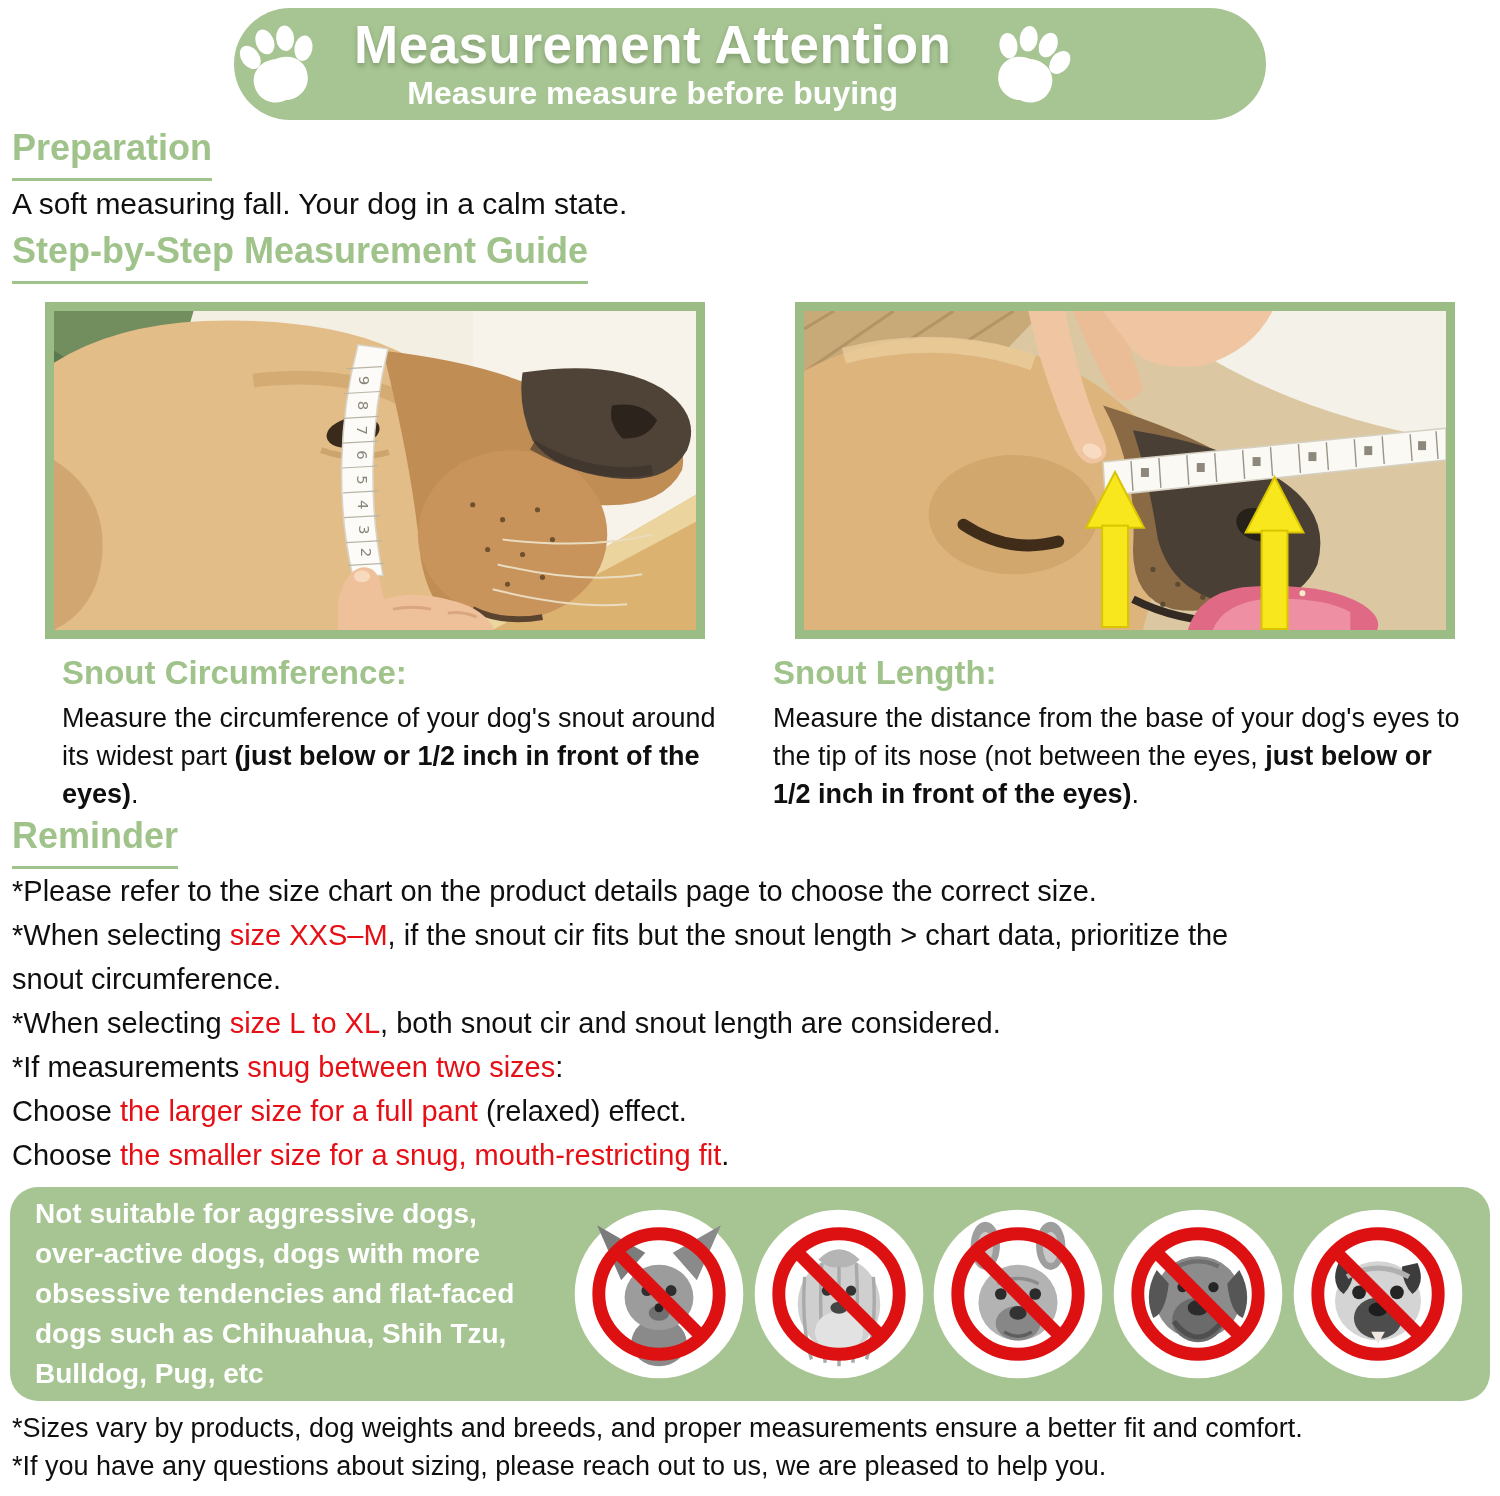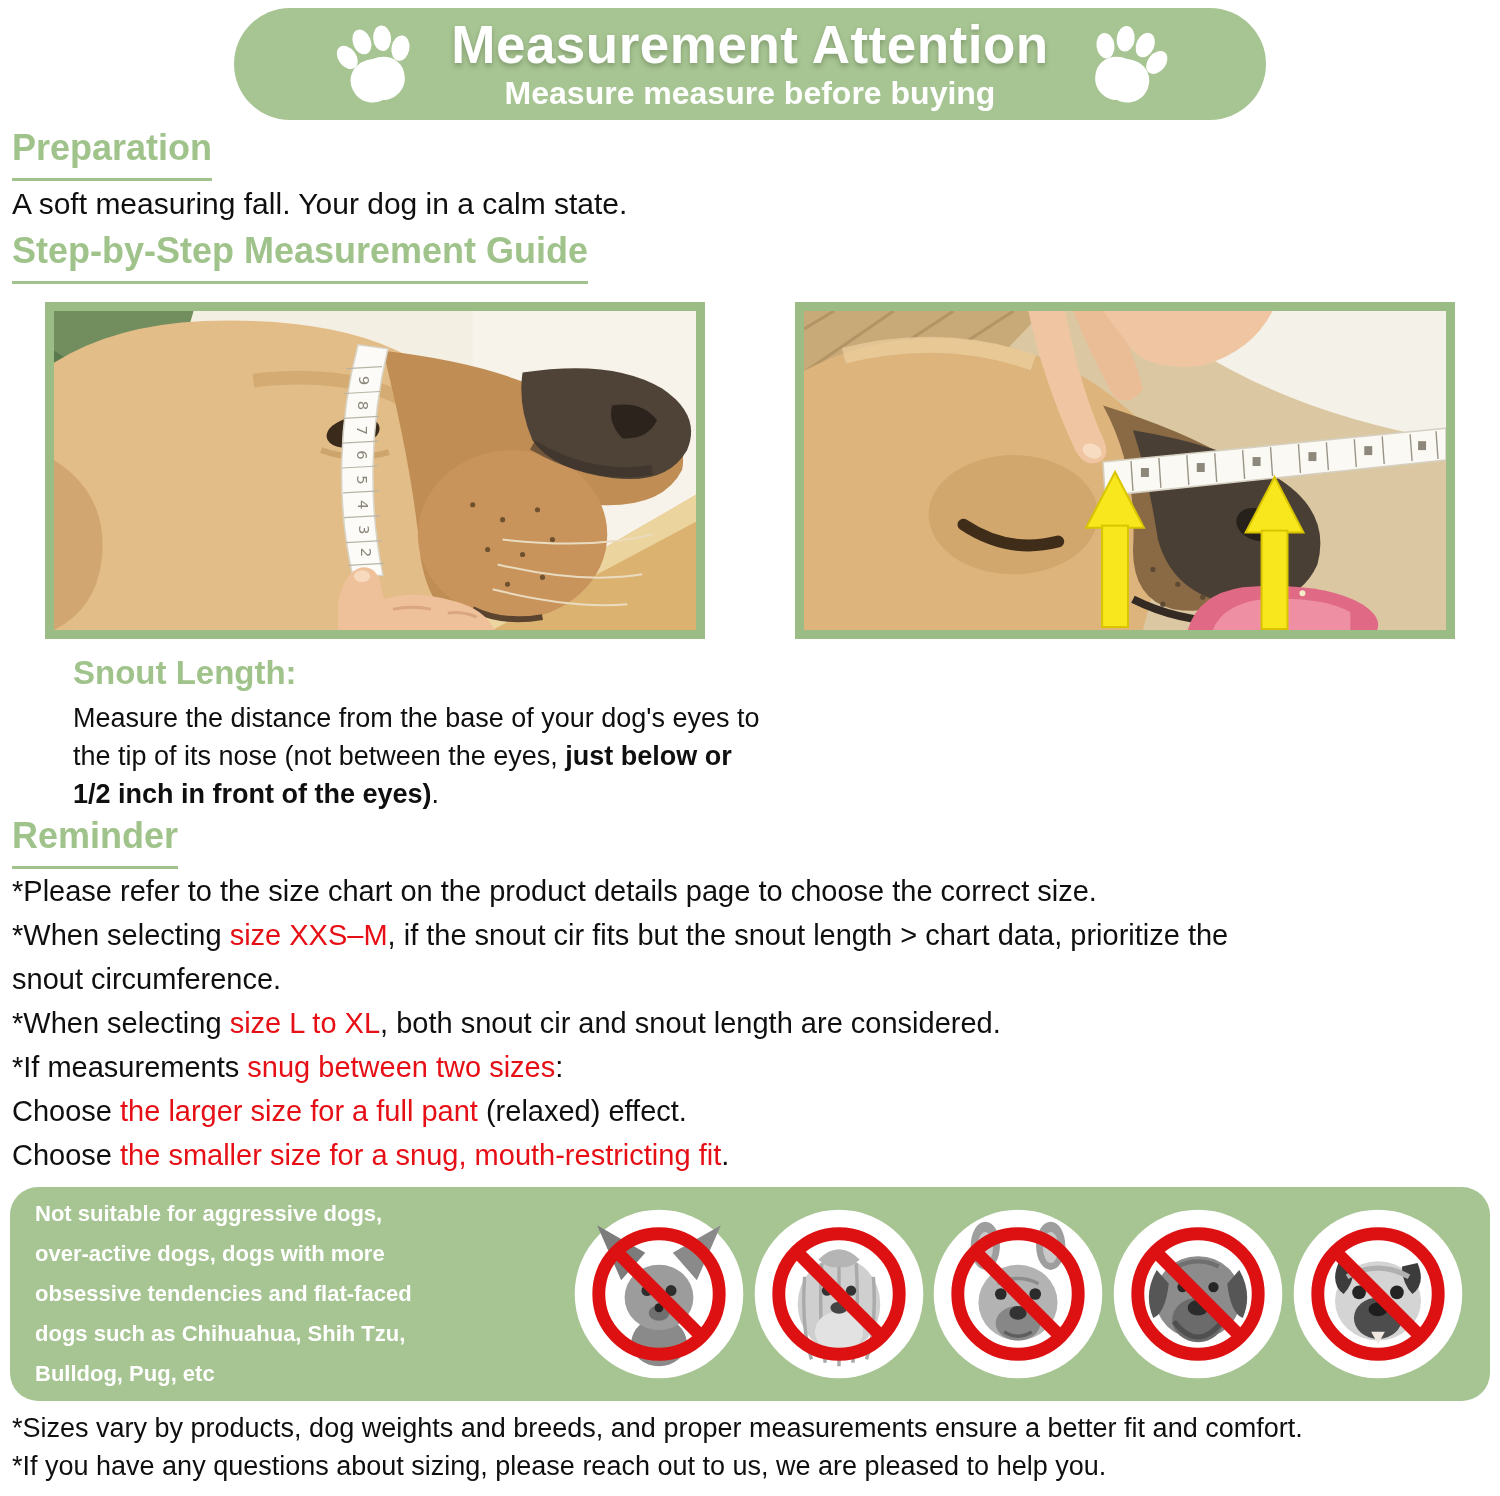--- a/index.html
+++ b/index.html
@@ -1,20 +1,20 @@
 <!DOCTYPE html>
 <html style="--sage: #a7c493; --sage-dark: #9cbc85; --heading: #9fc38a; --red: #e60f15; --ink: #0f0f0f;"><head>
 <meta charset="utf-8">
 <style>
   html,body{margin:0;padding:0}
   body{width:1500px;height:1496px;background:#fff;overflow:hidden;
        font-family:"Liberation Sans",sans-serif;color:var(--ink);}
   
   .banner{width:1032px;height:112px;margin:8px auto 0;background:var(--sage);
-          border-radius:56px;display:flex;align-items:center;justify-content:center;gap:34px}
+          border-radius:56px;display:flex;align-items:center;gap:34px}
   .paw{width:86px;height:82px;flex:none}
   .paw-left{transform:rotate(-14deg)}
   .paw-right{transform:rotate(14deg)}
   .banner-title{font-size:53px;font-weight:700;color:#fff;line-height:56px;text-align:center;
                 letter-spacing:.5px;text-shadow:0 3px 5px rgba(60,80,40,.35)}
   .banner-subtitle{font-size:32px;font-weight:700;color:#fff;line-height:36px;text-align:center;margin-top:2px}
   
   .sec{margin-left:12px}
   .green-heading{display:inline-block;margin:0;color:var(--heading);font-size:36px;font-weight:700;
                  line-height:40px;border-bottom:3px solid var(--heading);padding-bottom:10px}
@@ -34,21 +34,21 @@
   .caption-left{width:700px;padding-left:17px;box-sizing:border-box;flex:none}
   .caption-right{width:695px;margin-left:28px;flex:none}
   
   .reminder{margin-top:3px}
   .rem-line{margin:0;font-size:29px;line-height:44px;color:var(--ink);white-space:nowrap}
   .red{color:var(--red)}
   
   .warning-box{margin:10px 10px 0;height:214px;background:var(--sage);border-radius:28px;
                display:flex;align-items:center;box-sizing:border-box;padding:0 18px 0 25px}
   .warning-text{width:530px;flex:none}
-  .warning-text div{color:#fff;font-size:22px;font-weight:700;line-height:40px;white-space:nowrap}
+  .warning-text div{color:#fff;font-size:28px;font-weight:700;line-height:40px;white-space:nowrap}
   .badges{flex:1;display:flex;justify-content:space-evenly;align-items:center}
   .badge{width:172px;height:172px}
   
   .footer{margin:8px 0 0 12px}
   .footer p{margin:0;font-size:27px;line-height:38px;color:var(--ink);white-space:nowrap}
 </style>
 </head>
 <body>
 
 <div id="page">
@@ -223,20 +223,24 @@
         </g>
         <g>
           <polygon points="443,223 501,223 472,167" fill="#f8e71c" stroke="#d9c400" stroke-width="2"></polygon>
           <rect x="459" y="221" width="26" height="99" fill="#f8e71c" stroke="#d9c400" stroke-width="2"></rect>
         </g>
       </svg>
     </figure>
   </div>
 
   <div class="captions-row">
+    <div class="caption caption-left">
+      <h3>Snout Circumference:</h3>
+      <p><span>Measure the circumference of your dog's snout around its widest part </span><b>(just below or 1/2 inch in front of the eyes)</b><span>.</span></p>
+    </div>
     <div class="caption caption-right">
       <h3>Snout Length:</h3>
       <p><span>Measure the distance from the base of your dog's eyes to the tip of its nose (not between the eyes, </span><b>just below or 1/2 inch in front of the eyes)</b><span>.</span></p>
     </div>
   </div>
 
   <section class="sec reminder">
     <div><h2 class="green-heading">Reminder</h2></div>
     <p class="rem-line"><span>*Please refer to the size chart on the product details page to choose the correct size.</span></p>
     <p class="rem-line"><span>*When selecting </span><span class="red">size XXS–M</span><span>, if the snout cir fits but the snout length &gt; chart data, prioritize the</span></p>

